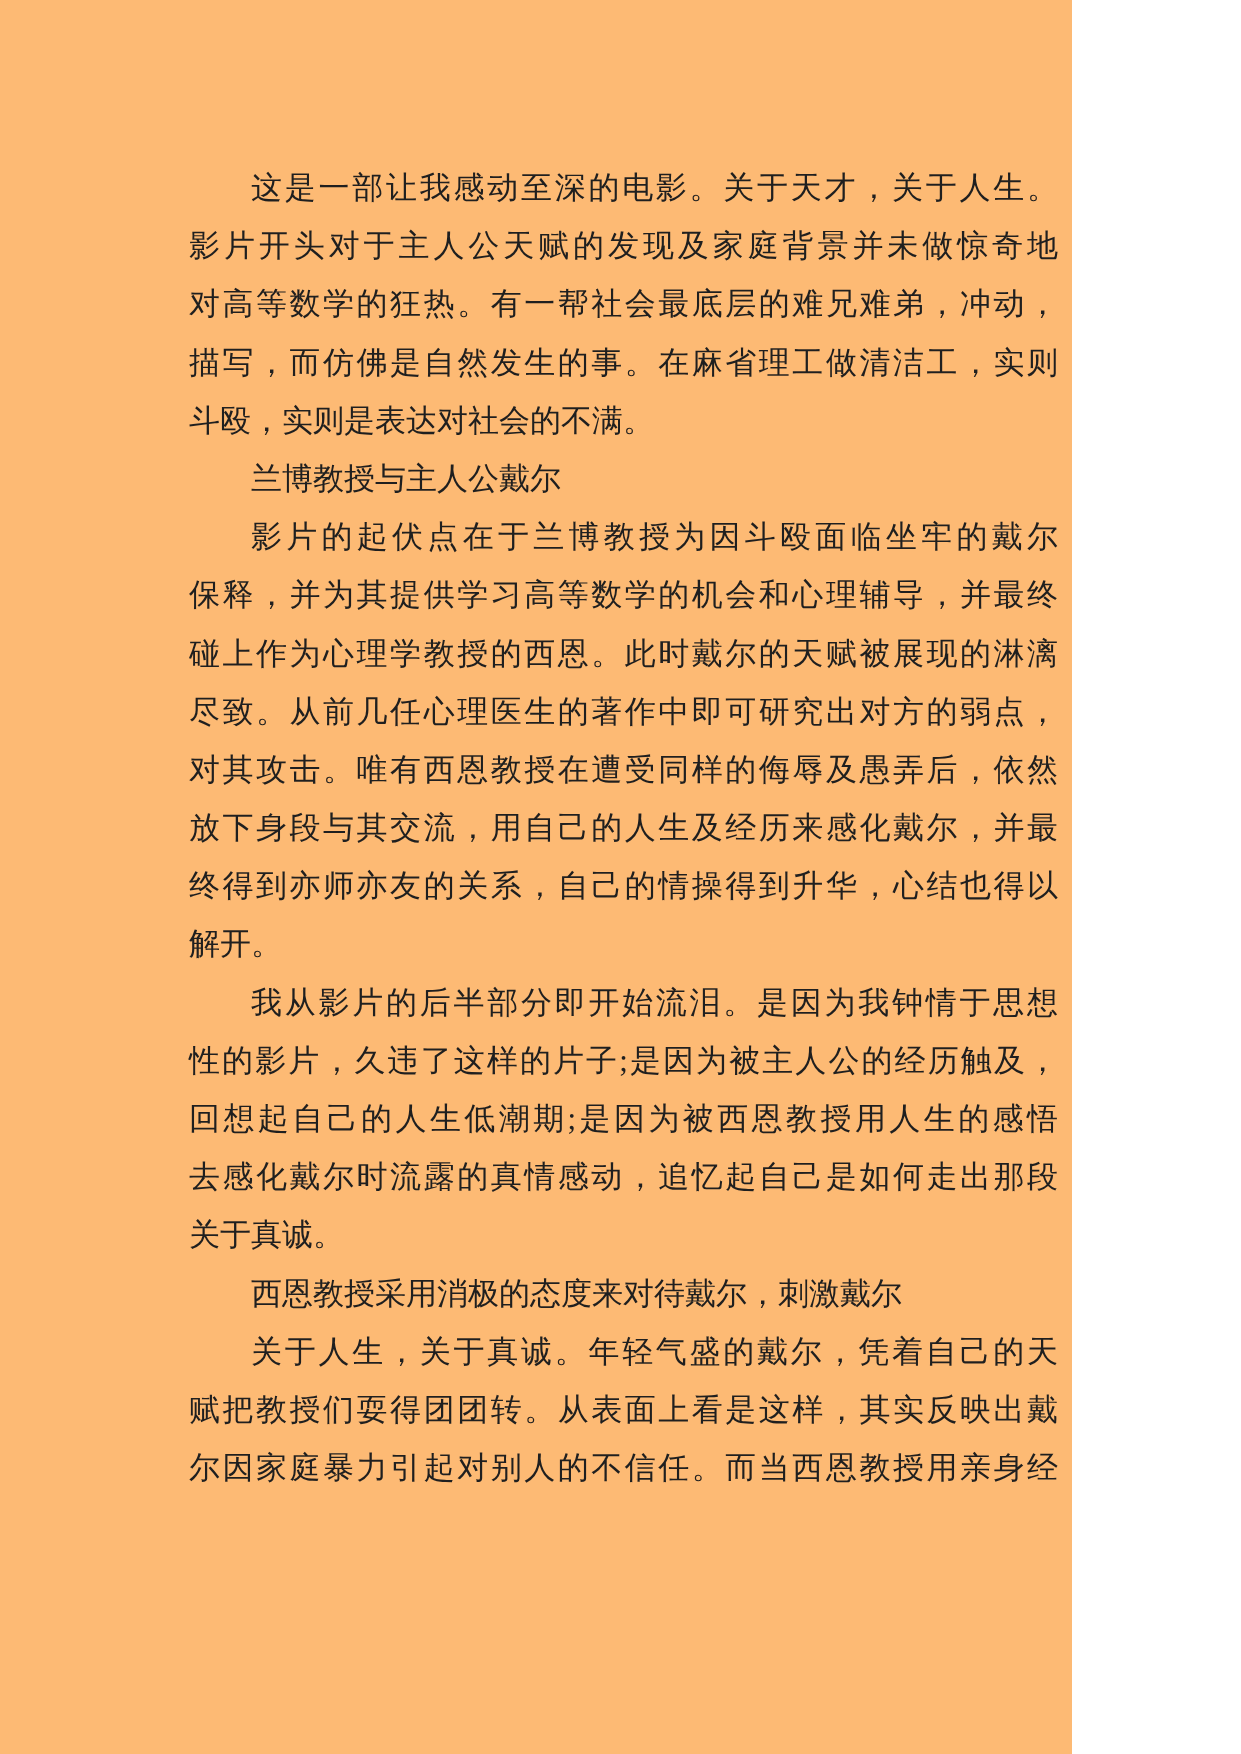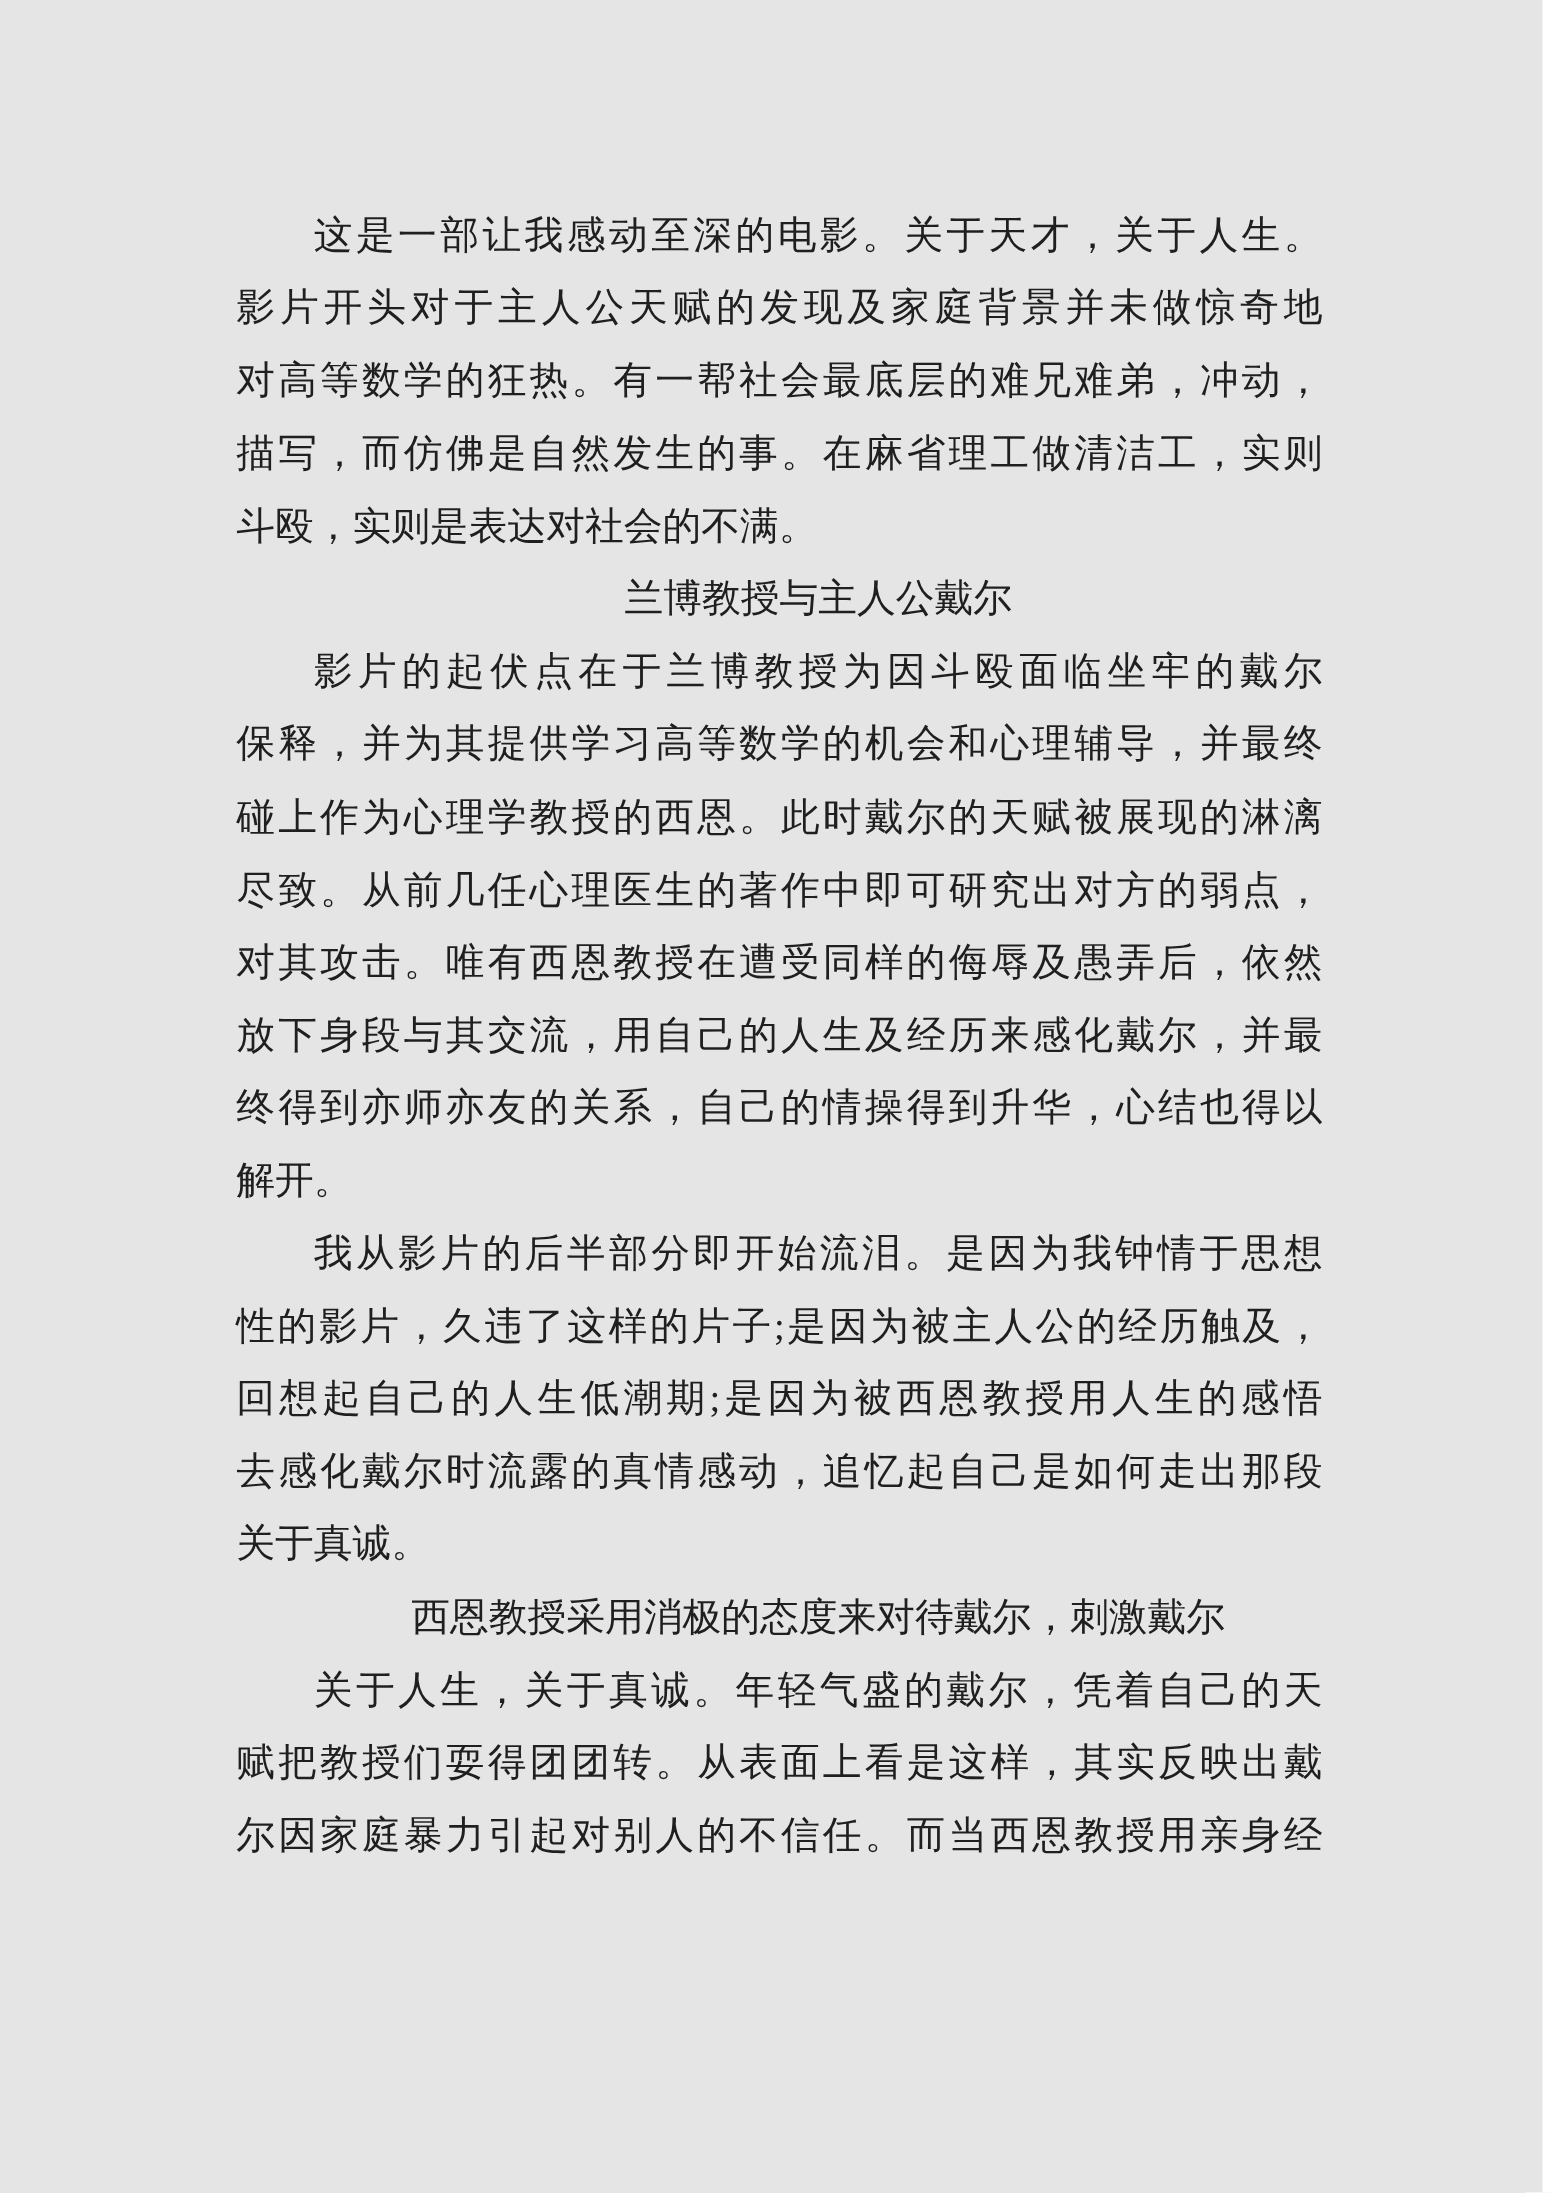--- a/index.html
+++ b/index.html
@@ -2,23 +2,23 @@
 <html lang="zh"><head>
 <meta charset="utf-8">
 <style>
   html, body {
     margin: 0;
     padding: 0;
     background: #ffffff;
   }
   .page {
     position: relative;
-    width: 1234px;
+    width: 1072px;
     height: 1754px;
-    background: #e5e5e5;
+    background: #fdba74;
     overflow: hidden;
     font-family: "Liberation Serif", "DejaVu Serif", serif;
   }
   .text-block {
     position: absolute;
     left: 189px;
     top: 159px;
     width: 869px;
     font-size: 31px;
     line-height: 58.2px;
@@ -39,21 +39,20 @@
   
   .line.stretch {
     white-space: normal;
     text-align: justify;
     text-align-last: justify;
     text-justify: inter-character;
   }
   
   .line.indent {
     padding-left: 62px;
-    text-align: center;
   }
   .line.indent.stretch {
     width: 807px;
   }
 </style>
 </head>
 <body>
 
 <div class="page">
   <div class="text-block">

